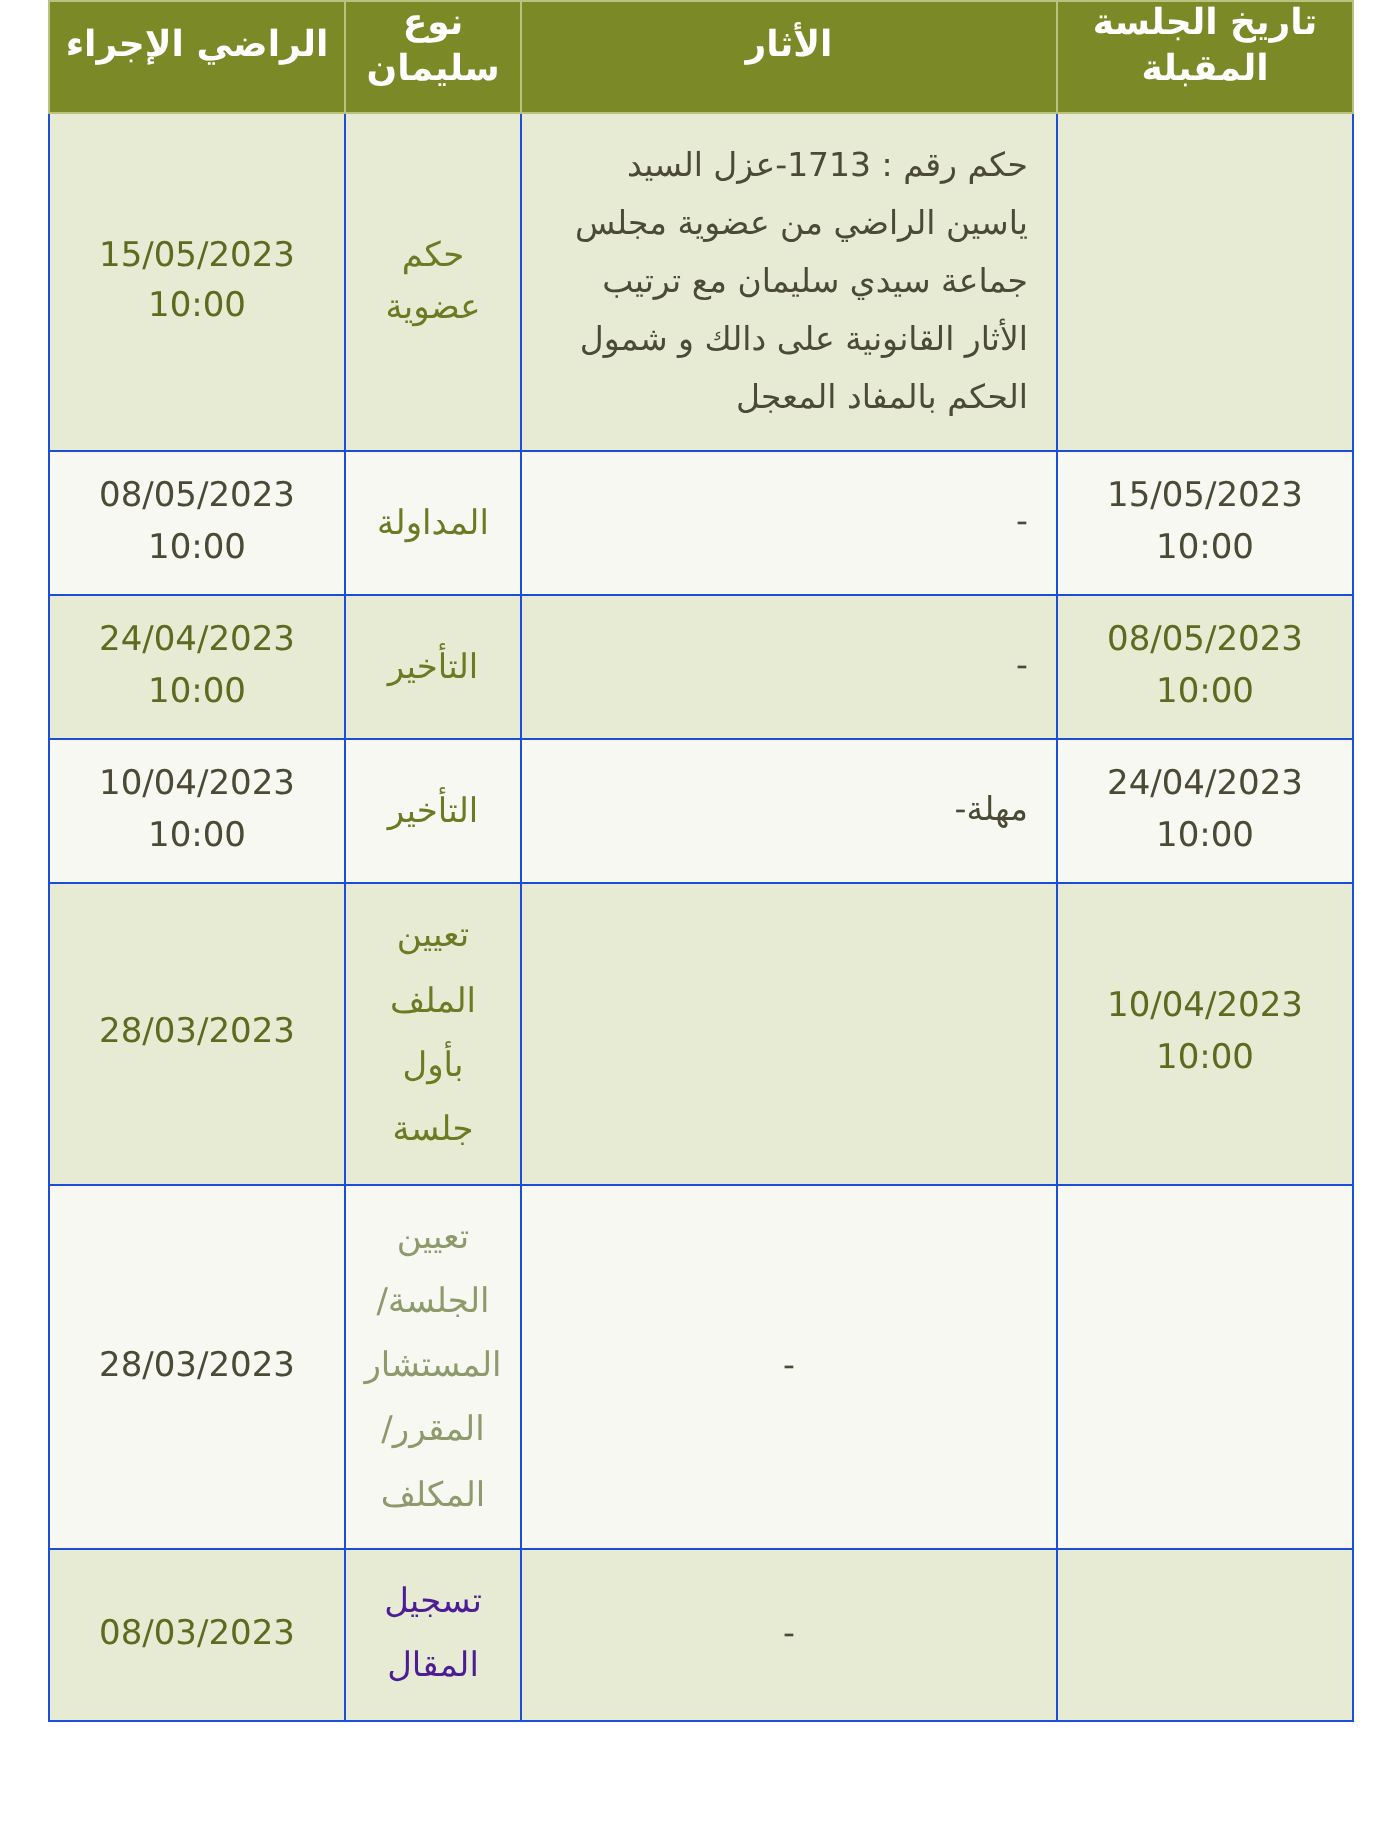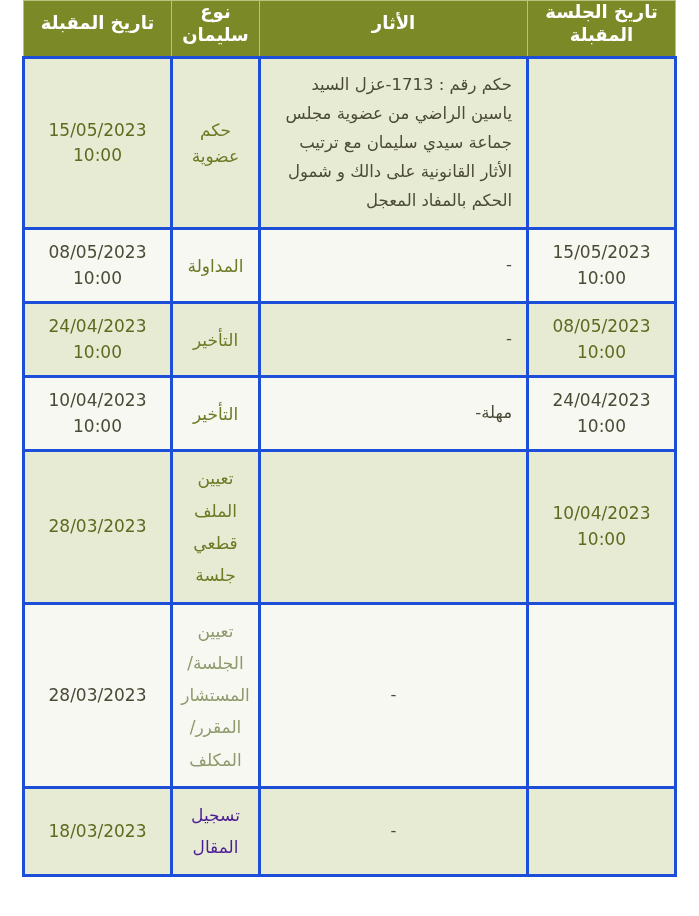--- a/index.html
+++ b/index.html
@@ -53,21 +53,21 @@
     padding-top: 0;
   }
 
   tbody td {
     font-size: 17px;
     color: #3a3a28;
     text-align: center;
     vertical-align: middle;
     padding: 10px 8px;
     line-height: 1.5;
-    border: 3px solid #1d4ed8;
+    border: 1px solid #1d4ed8;
     word-wrap: break-word;
   }
 
   tbody tr.shade td { background: #e7ebd4; }
   tbody tr.plain td { background: #f7f8f2; }
 
   td.type-cell { color: #6d7a24; font-size: 17px; line-height: 1.55; }
   td.date-cell { color: #4a4a36; }
   tbody tr.shade td.date-cell { color: #5d6a1f; }
   td.decision-cell {
@@ -98,21 +98,21 @@
         <th>
           <span>تاريخ الجلسة المقبلة</span>
         </th>
         <th>
           <span>الأثار</span>
         </th>
         <th>
           <span>نوع سليمان</span>
         </th>
         <th>
-          <span>تاريخ المقبلة</span>
+          <span>الراضي الإجراء</span>
         </th>
       </tr>
     </thead>
     <tbody>
 
       <tr class="shade">
         <td class="next-cell">
           <span class="nowrap-line"></span>
           <span class="nowrap-line"></span>
         </td>
@@ -162,21 +162,21 @@
           <span class="nowrap-line">10:00</span>
         </td>
       </tr>
 
       <tr class="shade">
         <td class="next-cell">
           <span class="nowrap-line">10/04/2023</span>
           <span class="nowrap-line">10:00</span>
         </td>
         <td class="decision-cell"></td>
-        <td class="type-cell" style="line-height:1.9;">تعيين الملف قطعي جلسة</td>
+        <td class="type-cell" style="line-height:1.9;">تعيين الملف بأول جلسة</td>
         <td class="date-cell">
           <span class="nowrap-line">28/03/2023</span>
           <span class="nowrap-line"></span>
         </td>
       </tr>
 
       <tr class="plain">
         <td class="next-cell">
           <span class="nowrap-line"></span>
           <span class="nowrap-line"></span>
@@ -190,20 +190,20 @@
       </tr>
 
       <tr class="shade">
         <td class="next-cell">
           <span class="nowrap-line"></span>
           <span class="nowrap-line"></span>
         </td>
         <td class="decision-cell" style="text-align:center;">-</td>
         <td class="type-cell" style="line-height:1.9;color:#4c1d95;">تسجيل المقال</td>
         <td class="date-cell">
-          <span class="nowrap-line">18/03/2023</span>
+          <span class="nowrap-line">08/03/2023</span>
           <span class="nowrap-line"></span>
         </td>
       </tr>
 
     </tbody>
   </table>
 </div>
 
 </body></html>

